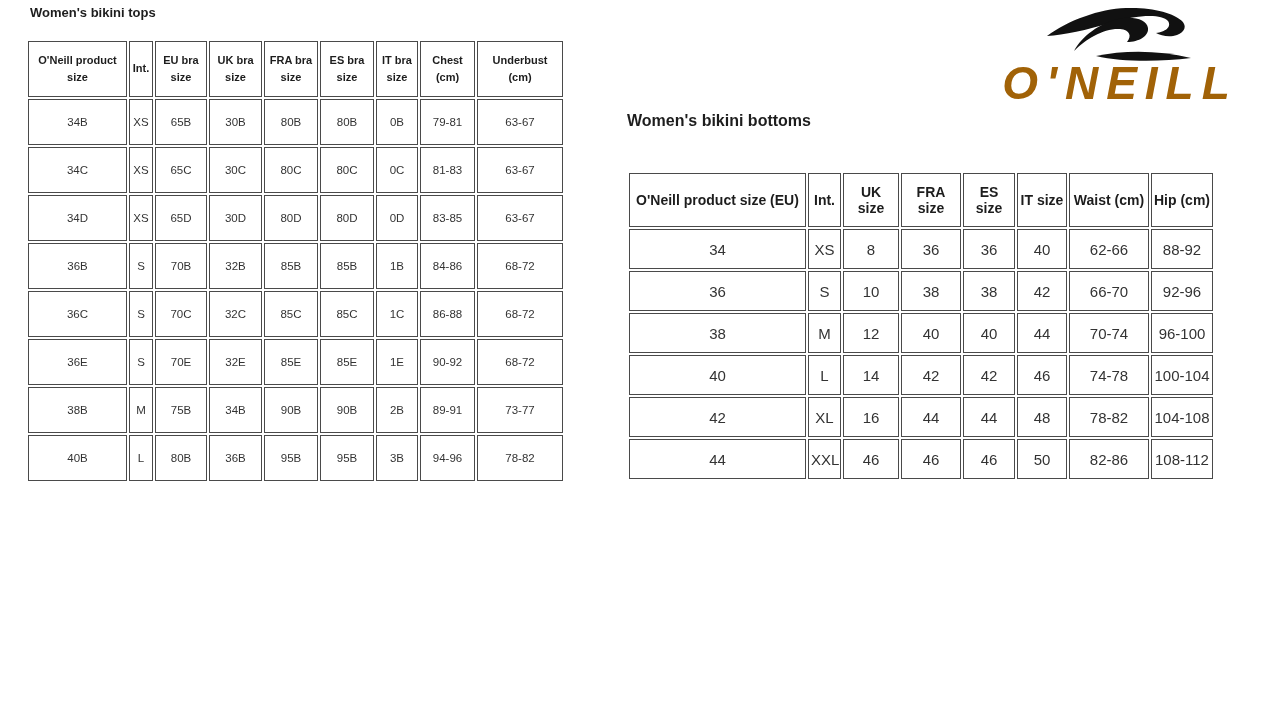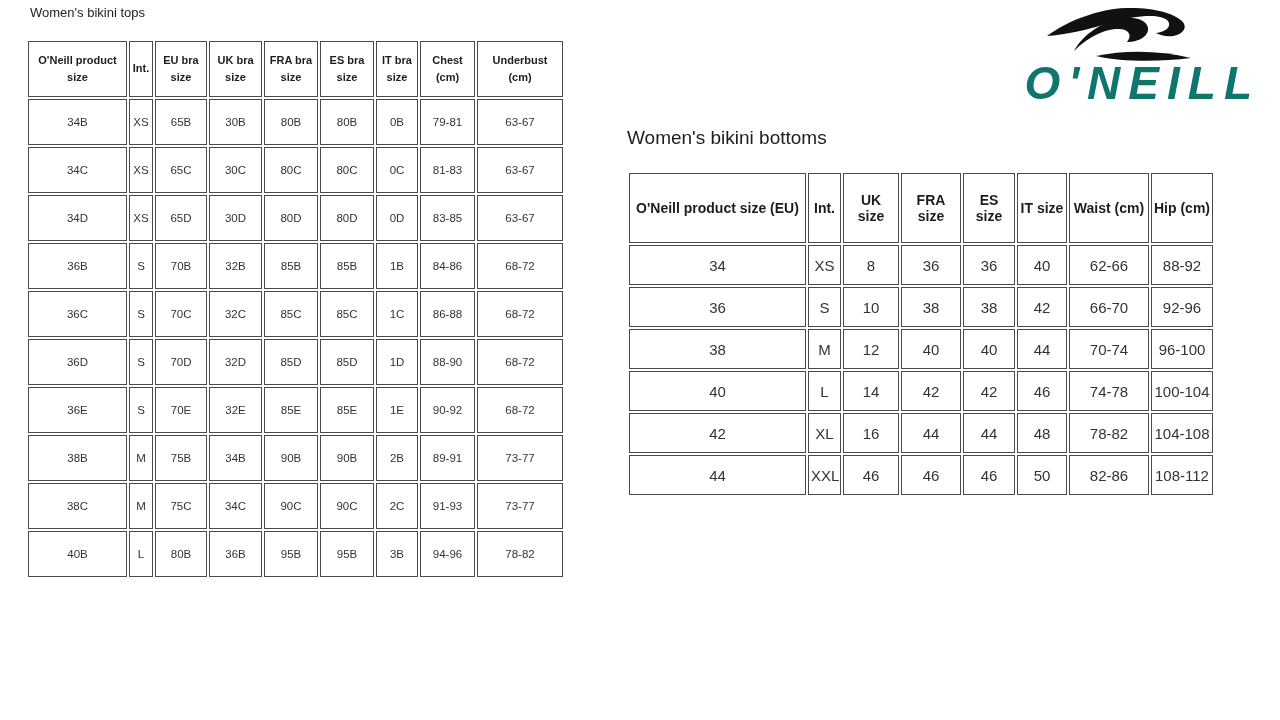--- a/index.html
+++ b/index.html
@@ -8,26 +8,26 @@
     background: #ffffff;
     overflow: hidden;
     font-family: "Liberation Sans", sans-serif;
     color: #333333;
     position: relative;
   }
   .abs { position: absolute; }
 
   
   .table-title {
-    font-weight: normal;
+    font-weight: bold;
     color: #1d1d1d;
     white-space: nowrap;
   }
   .tops-title    { left: 30px;  top: 5px;   font-size: 13px; }
-  .bottoms-title { left: 627px; top: 127px; font-size: 19px; }
+  .bottoms-title { left: 627px; top: 112px; font-size: 16px; }
 
   
   table.size-table {
     border-collapse: separate;
     border-spacing: 2px;
     table-layout: fixed;
     background: #ffffff;
   }
   table.size-table th, table.size-table td {
     box-sizing: border-box;
@@ -50,43 +50,43 @@
   .tops-table col:nth-child(3) { width: 52px; }
   .tops-table col:nth-child(4) { width: 53px; }
   .tops-table col:nth-child(5) { width: 54px; }
   .tops-table col:nth-child(6) { width: 54px; }
   .tops-table col:nth-child(7) { width: 42px; }
   .tops-table col:nth-child(8) { width: 55px; }
   .tops-table col:nth-child(9) { width: 86px; }
 
   
   .bottoms-table { left: 627px; top: 171px; width: 586px; }
-  .bottoms-table th { height: 70px; font-size: 14px; }
+  .bottoms-table th { height: 54px; font-size: 14px; }
   .bottoms-table td { height: 40px; font-size: 15px; }
   .bottoms-table col:nth-child(1) { width: 177px; }
   .bottoms-table col:nth-child(2) { width: 33px; }
   .bottoms-table col:nth-child(3) { width: 56px; }
   .bottoms-table col:nth-child(4) { width: 60px; }
   .bottoms-table col:nth-child(5) { width: 52px; }
   .bottoms-table col:nth-child(6) { width: 50px; }
   .bottoms-table col:nth-child(7) { width: 80px; }
   .bottoms-table col:nth-child(8) { width: 62px; }
 
   
   .logo-wave { left: 1043px; top: 6px; width: 152px; height: 60px; }
   .logo-word {
     left: 980px; top: 60px; width: 280px;
     font-size: 46px;
     font-weight: bold;
     font-style: italic;
     letter-spacing: 8px;
-    color: #0f766e;
+    color: #a16207;
     white-space: nowrap;
     line-height: 1;
-    text-align: right;
+    text-align: center;
   }
 </style>
 </head>
 <body>
 
 <div class="abs table-title tops-title">Women's bikini tops</div>
 
 <table class="abs size-table tops-table">
     <colgroup>
       <col>
@@ -162,31 +162,20 @@
         <td>S</td>
         <td>70C</td>
         <td>32C</td>
         <td>85C</td>
         <td>85C</td>
         <td>1C</td>
         <td>86-88</td>
         <td>68-72</td>
       </tr>
       <tr>
-        <td>36D</td>
-        <td>S</td>
-        <td>70D</td>
-        <td>32D</td>
-        <td>85D</td>
-        <td>85D</td>
-        <td>1D</td>
-        <td>88-90</td>
-        <td>68-72</td>
-      </tr>
-      <tr>
         <td>36E</td>
         <td>S</td>
         <td>70E</td>
         <td>32E</td>
         <td>85E</td>
         <td>85E</td>
         <td>1E</td>
         <td>90-92</td>
         <td>68-72</td>
       </tr>
@@ -195,31 +184,20 @@
         <td>M</td>
         <td>75B</td>
         <td>34B</td>
         <td>90B</td>
         <td>90B</td>
         <td>2B</td>
         <td>89-91</td>
         <td>73-77</td>
       </tr>
       <tr>
-        <td>38C</td>
-        <td>M</td>
-        <td>75C</td>
-        <td>34C</td>
-        <td>90C</td>
-        <td>90C</td>
-        <td>2C</td>
-        <td>91-93</td>
-        <td>73-77</td>
-      </tr>
-      <tr>
         <td>40B</td>
         <td>L</td>
         <td>80B</td>
         <td>36B</td>
         <td>95B</td>
         <td>95B</td>
         <td>3B</td>
         <td>94-96</td>
         <td>78-82</td>
       </tr>

